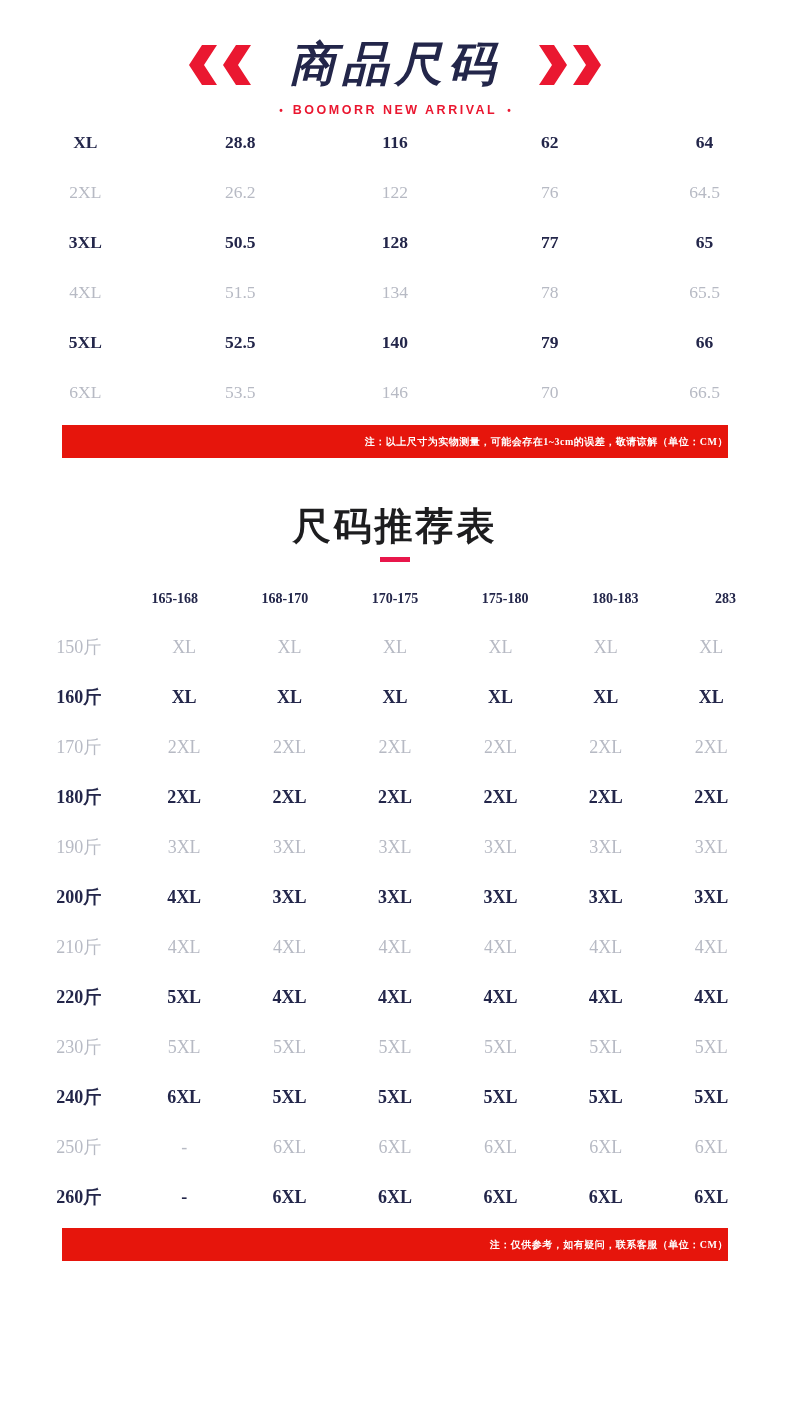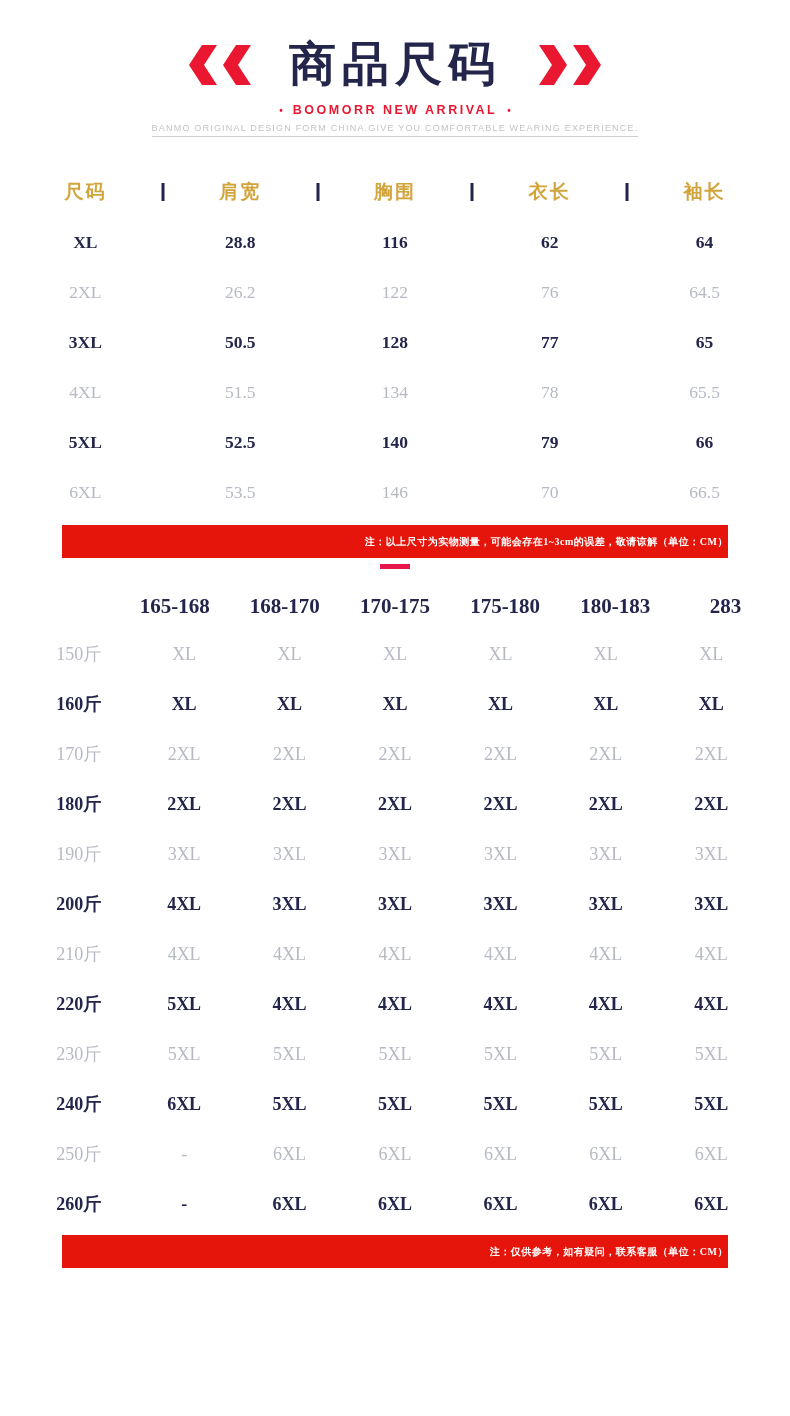--- a/index.html
+++ b/index.html
@@ -11,21 +11,21 @@
     --bar-red:#e8174b;
   }
   *{box-sizing:border-box;}
   html,body{margin:0;padding:0;}
   body{
     width:790px;height:1416px;overflow:hidden;background:#ffffff;
     font-family:"Liberation Serif","DejaVu Serif",serif;
   }
   
   .hero{text-align:center;padding-top:34px;}
-  .hero-row{display:flex;align-items:center;justify-content:center;gap:34px;}
+  .hero-row{display:flex;align-items:center;justify-content:center;gap:34px;font-style:italic;}
   .title{margin:0;font-size:47px;font-weight:bold;color:var(--navy);letter-spacing:6px;line-height:1.3;}
   .chev{display:block;}
   .chev polygon{fill:var(--accent-red);}
   .subtitle{margin-top:8px;display:flex;align-items:center;justify-content:center;gap:10px;
     color:var(--accent-red);font-weight:bold;font-size:12.5px;letter-spacing:2.5px;
     font-family:"Liberation Sans","DejaVu Sans",sans-serif;}
   .subtitle .dot{font-size:10px;letter-spacing:0;}
   .tagline{display:inline-block;margin-top:5px;color:#c3c3c6;font-size:9px;letter-spacing:1.2px;
     font-family:"Liberation Sans","DejaVu Sans",sans-serif;
     border-bottom:1px solid #cfcfd2;padding-bottom:3px;}
@@ -40,21 +40,21 @@
   .m-row.em{color:var(--navy);font-weight:bold;}
   .m-row.dim{color:var(--muted);}
   
   .banner{margin:8px 62px 0;height:33px;line-height:33px;background:var(--banner-red);
     color:#ffffff;text-align:right;font-size:10px;font-weight:bold;letter-spacing:0.5px;}
   
   .rec-title{margin:44px 0 0;text-align:center;font-size:38px;font-weight:bold;
     color:#1d1d1f;letter-spacing:3px;line-height:1.3;}
   .red-bar{width:30px;height:5px;background:var(--bar-red);margin:6px auto 0;}
   .r-head{display:grid;grid-template-columns:repeat(7,1fr);margin:14px 26px 0;height:46px;
-    align-items:center;text-align:center;color:var(--navy);font-weight:bold;font-size:21px;gap:33px;}
+    align-items:center;text-align:center;color:var(--navy);font-weight:bold;font-size:14px;gap:33px;}
   .r-row{display:grid;grid-template-columns:repeat(7,1fr);height:50px;margin:0 26px;
     align-items:center;text-align:center;font-size:18px;}
   .r-row.em{color:var(--navy);font-weight:bold;}
   .r-row.dim{color:var(--muted);}
   .banner.last{margin-top:6px;}
 </style>
 </head>
 <body>
 
 <div class="page">
@@ -69,37 +69,23 @@
       <svg class="chev" width="66" height="40" viewBox="0 0 66 40">
         <polygon points="38,0 53,0 66,20 53,40 38,40 51,20"></polygon>
         <polygon points="4,0 19,0 32,20 19,40 4,40 17,20"></polygon>
       </svg>
     </div>
     <div class="subtitle">
       <span class="dot">•</span>
       <span>BOOMORR NEW ARRIVAL</span>
       <span class="dot">•</span>
     </div>
-    <div>
-      <span class="tagline">BANMO ORIGINAL DESIGN FORM CHINA.GIVE YOU COMFORTABLE WEARING EXPERIENCE.</span>
-    </div>
   </header>
 
   <section>
-    <div class="m-head" id="m-head">
-        <span>尺码</span>
-        <span>肩宽</span>
-        <span>胸围</span>
-        <span>衣长</span>
-        <span>袖长</span>
-        <span class="sep" style="left: 20%;"></span>
-        <span class="sep" style="left: 40%;"></span>
-        <span class="sep" style="left: 60%;"></span>
-        <span class="sep" style="left: 80%;"></span>
-      </div>
     <div id="m-rows">
         <div class="m-row em">
           <span>XL</span>
           <span>28.8</span>
           <span>116</span>
           <span>62</span>
           <span>64</span>
         </div>
         <div class="m-row dim">
           <span>2XL</span>
@@ -136,20 +122,21 @@
           <span>70</span>
           <span>66.5</span>
         </div>
       </div>
     <div class="banner">
       <span>注：以上尺寸为实物测量，可能会存在1~3cm的误差，敬请谅解（单位：CM）</span>
     </div>
   </section>
 
   <section>
+    <h2 class="rec-title">尺码推荐表</h2>
     <div class="red-bar"></div>
     <div class="r-head" id="r-head">
         <span></span>
         <span>165-168</span>
         <span>168-170</span>
         <span>170-175</span>
         <span>175-180</span>
         <span>180-183</span>
         <span>283</span>
       </div>

